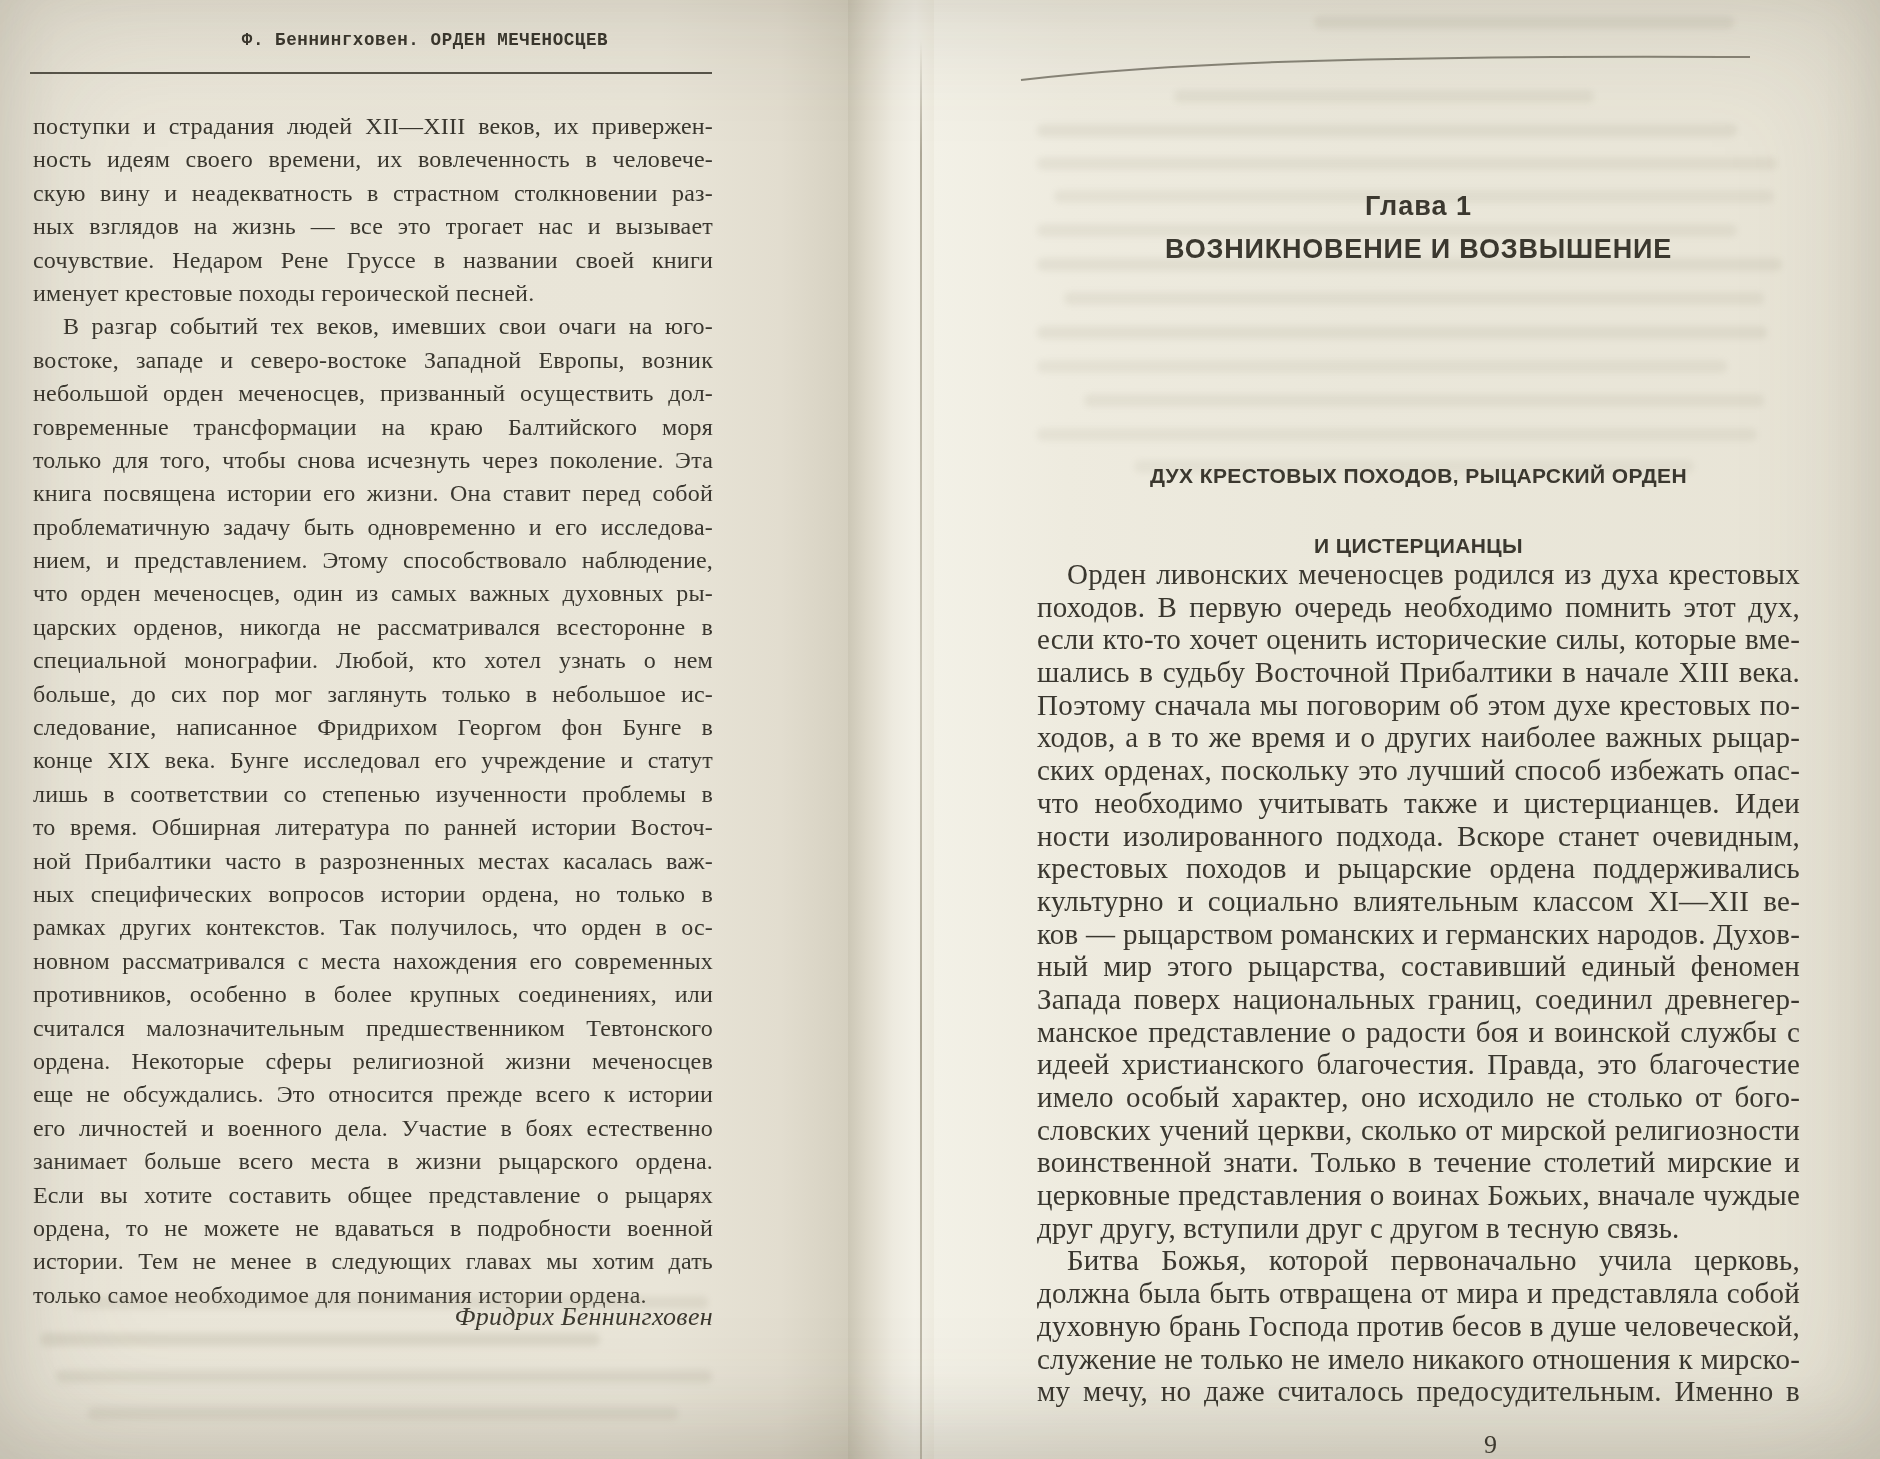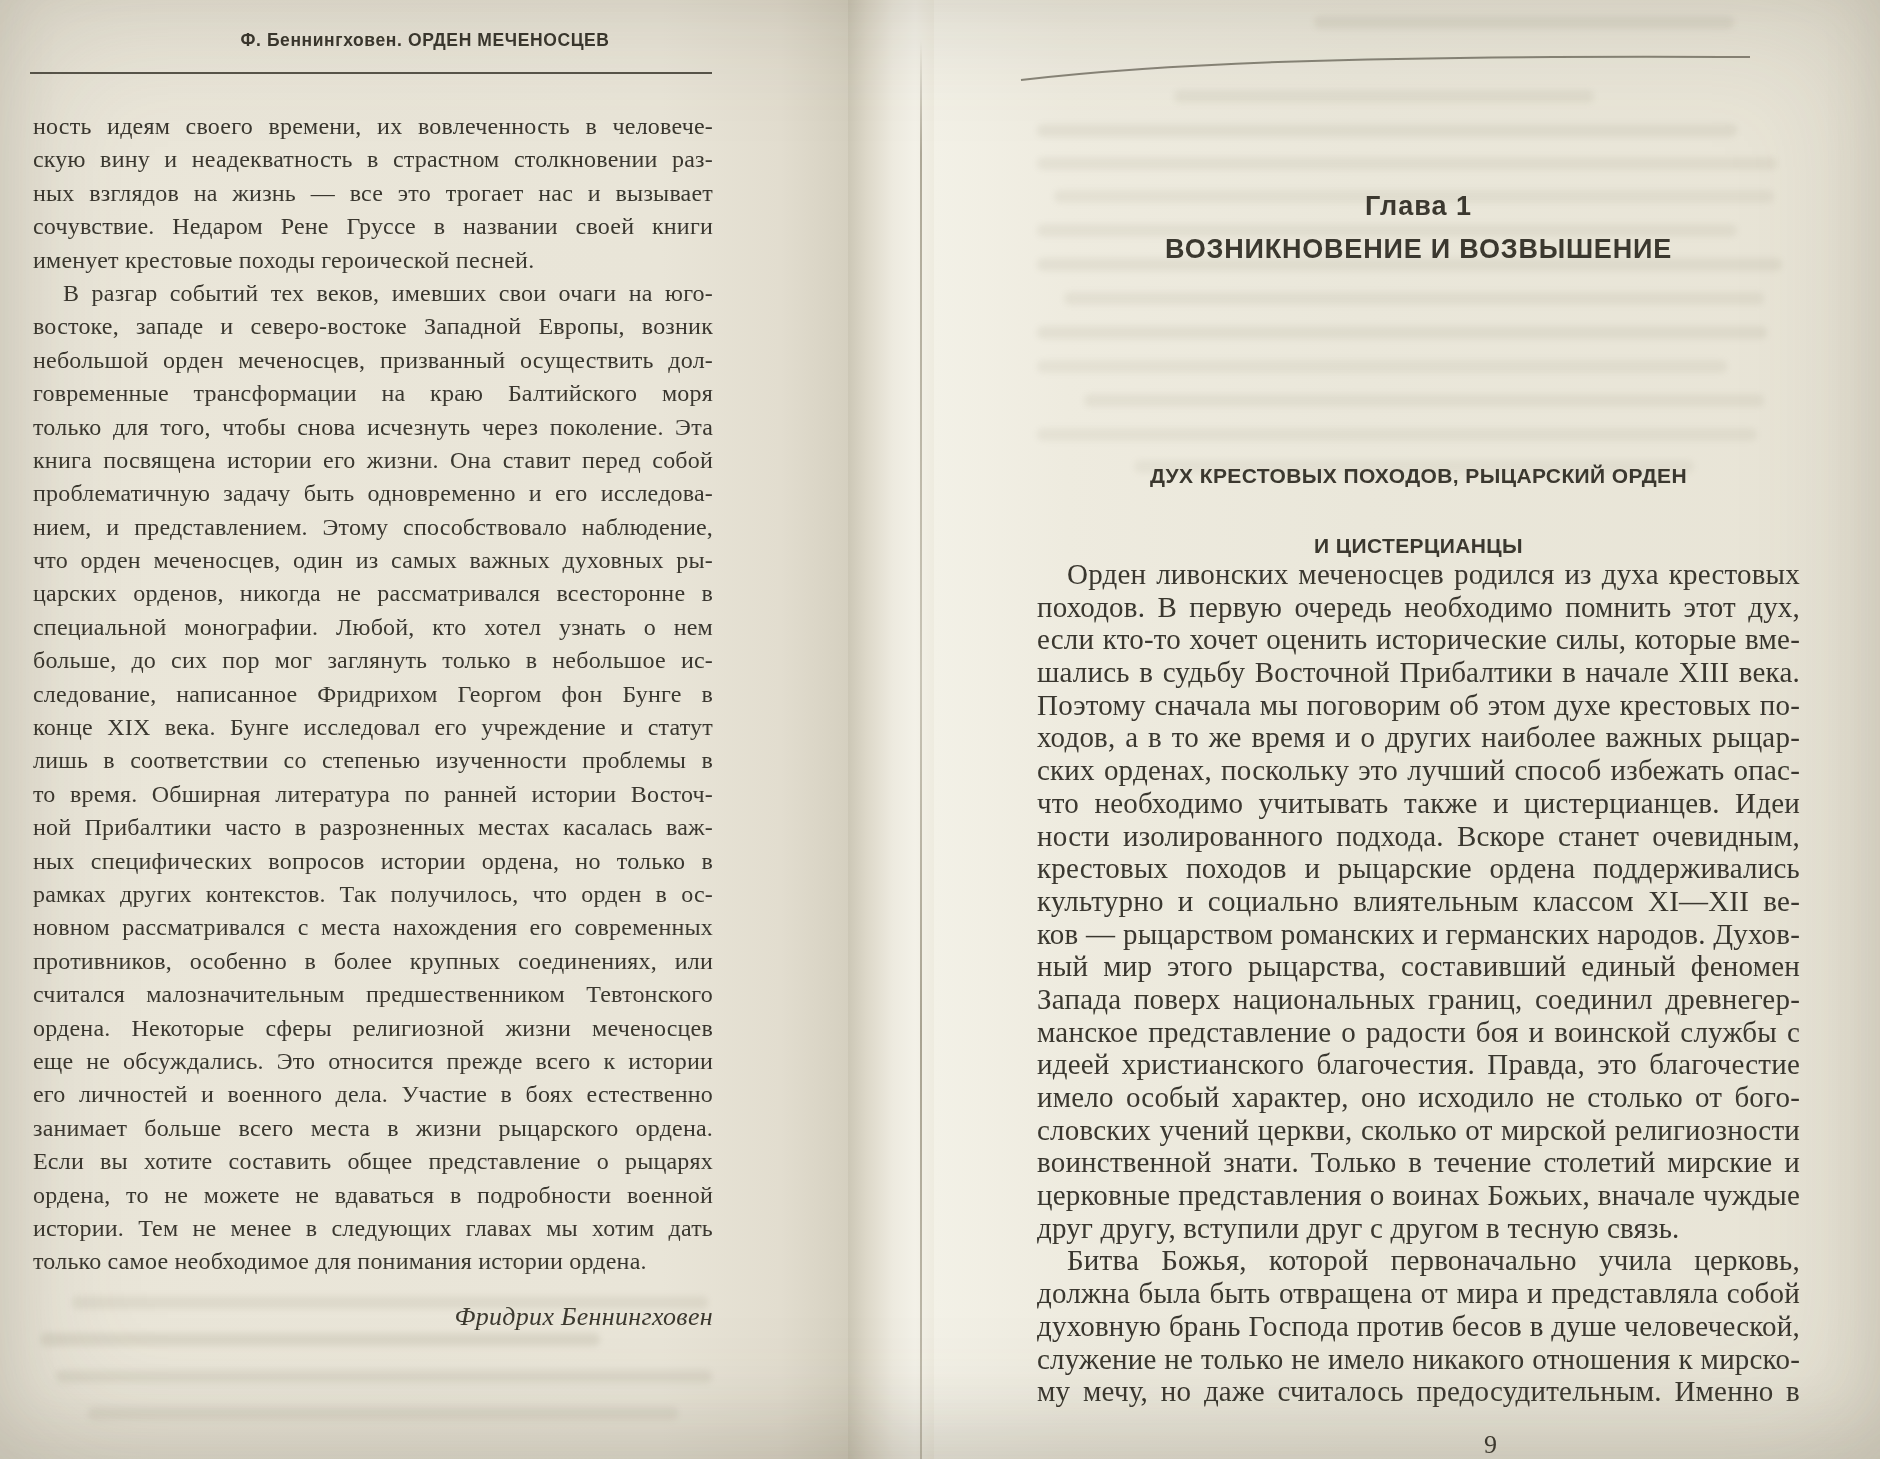--- a/index.html
+++ b/index.html
@@ -28,21 +28,21 @@
   }
   .page.right{
     left:934px;width:946px;
     background:linear-gradient(to right,#f3f1e7 0%,#eeebdf 14%,#eae7da 45%,#e8e4d6 100%);
   }
 
   
   .running-header{
     position:absolute;top:30px;left:33px;width:680px;
     text-align:center;transform:translateX(52px);
-    font-family:Liberation Sans, sans-serif;
+    font-family:Liberation Mono, monospace;
     font-weight:bold;font-size:17.5px;letter-spacing:.6px;color:#38352c;
   }
   .header-rule{
     position:absolute;top:72px;left:30px;width:682px;height:2px;
     background:#57544a;
   }
   .body-lines{position:absolute;}
   .left .body-lines{top:110px;left:33px;width:680px;font-size:24px;}
   .left .line{line-height:33.4px;height:33.4px;}
   .right .body-lines{top:558px;left:103px;width:763px;font-size:29px;}
@@ -84,20 +84,21 @@
 </head>
 <body>
 
 <div class="photo">
 
   <div class="page left">
     <div class="running-header">Ф. Беннингховен. ОРДЕН МЕЧЕНОСЦЕВ</div>
     <div class="header-rule"></div>
 
     <div class="body-lines">
+        <div class="line">поступки и страдания людей XII—XIII веков, их привержен-</div>
         <div class="line">ность идеям своего времени, их вовлеченность в человече-</div>
         <div class="line">скую вину и неадекватность в страстном столкновении раз-</div>
         <div class="line">ных взглядов на жизнь — все это трогает нас и вызывает</div>
         <div class="line">сочувствие. Недаром Рене Груссе в названии своей книги</div>
         <div class="line last">именует крестовые походы героической песней.</div>
         <div class="line indent">В разгар событий тех веков, имевших свои очаги на юго-</div>
         <div class="line">востоке, западе и северо-востоке Западной Европы, возник</div>
         <div class="line">небольшой орден меченосцев, призванный осуществить дол-</div>
         <div class="line">говременные трансформации на краю Балтийского моря</div>
         <div class="line">только для того, чтобы снова исчезнуть через поколение. Эта</div>

